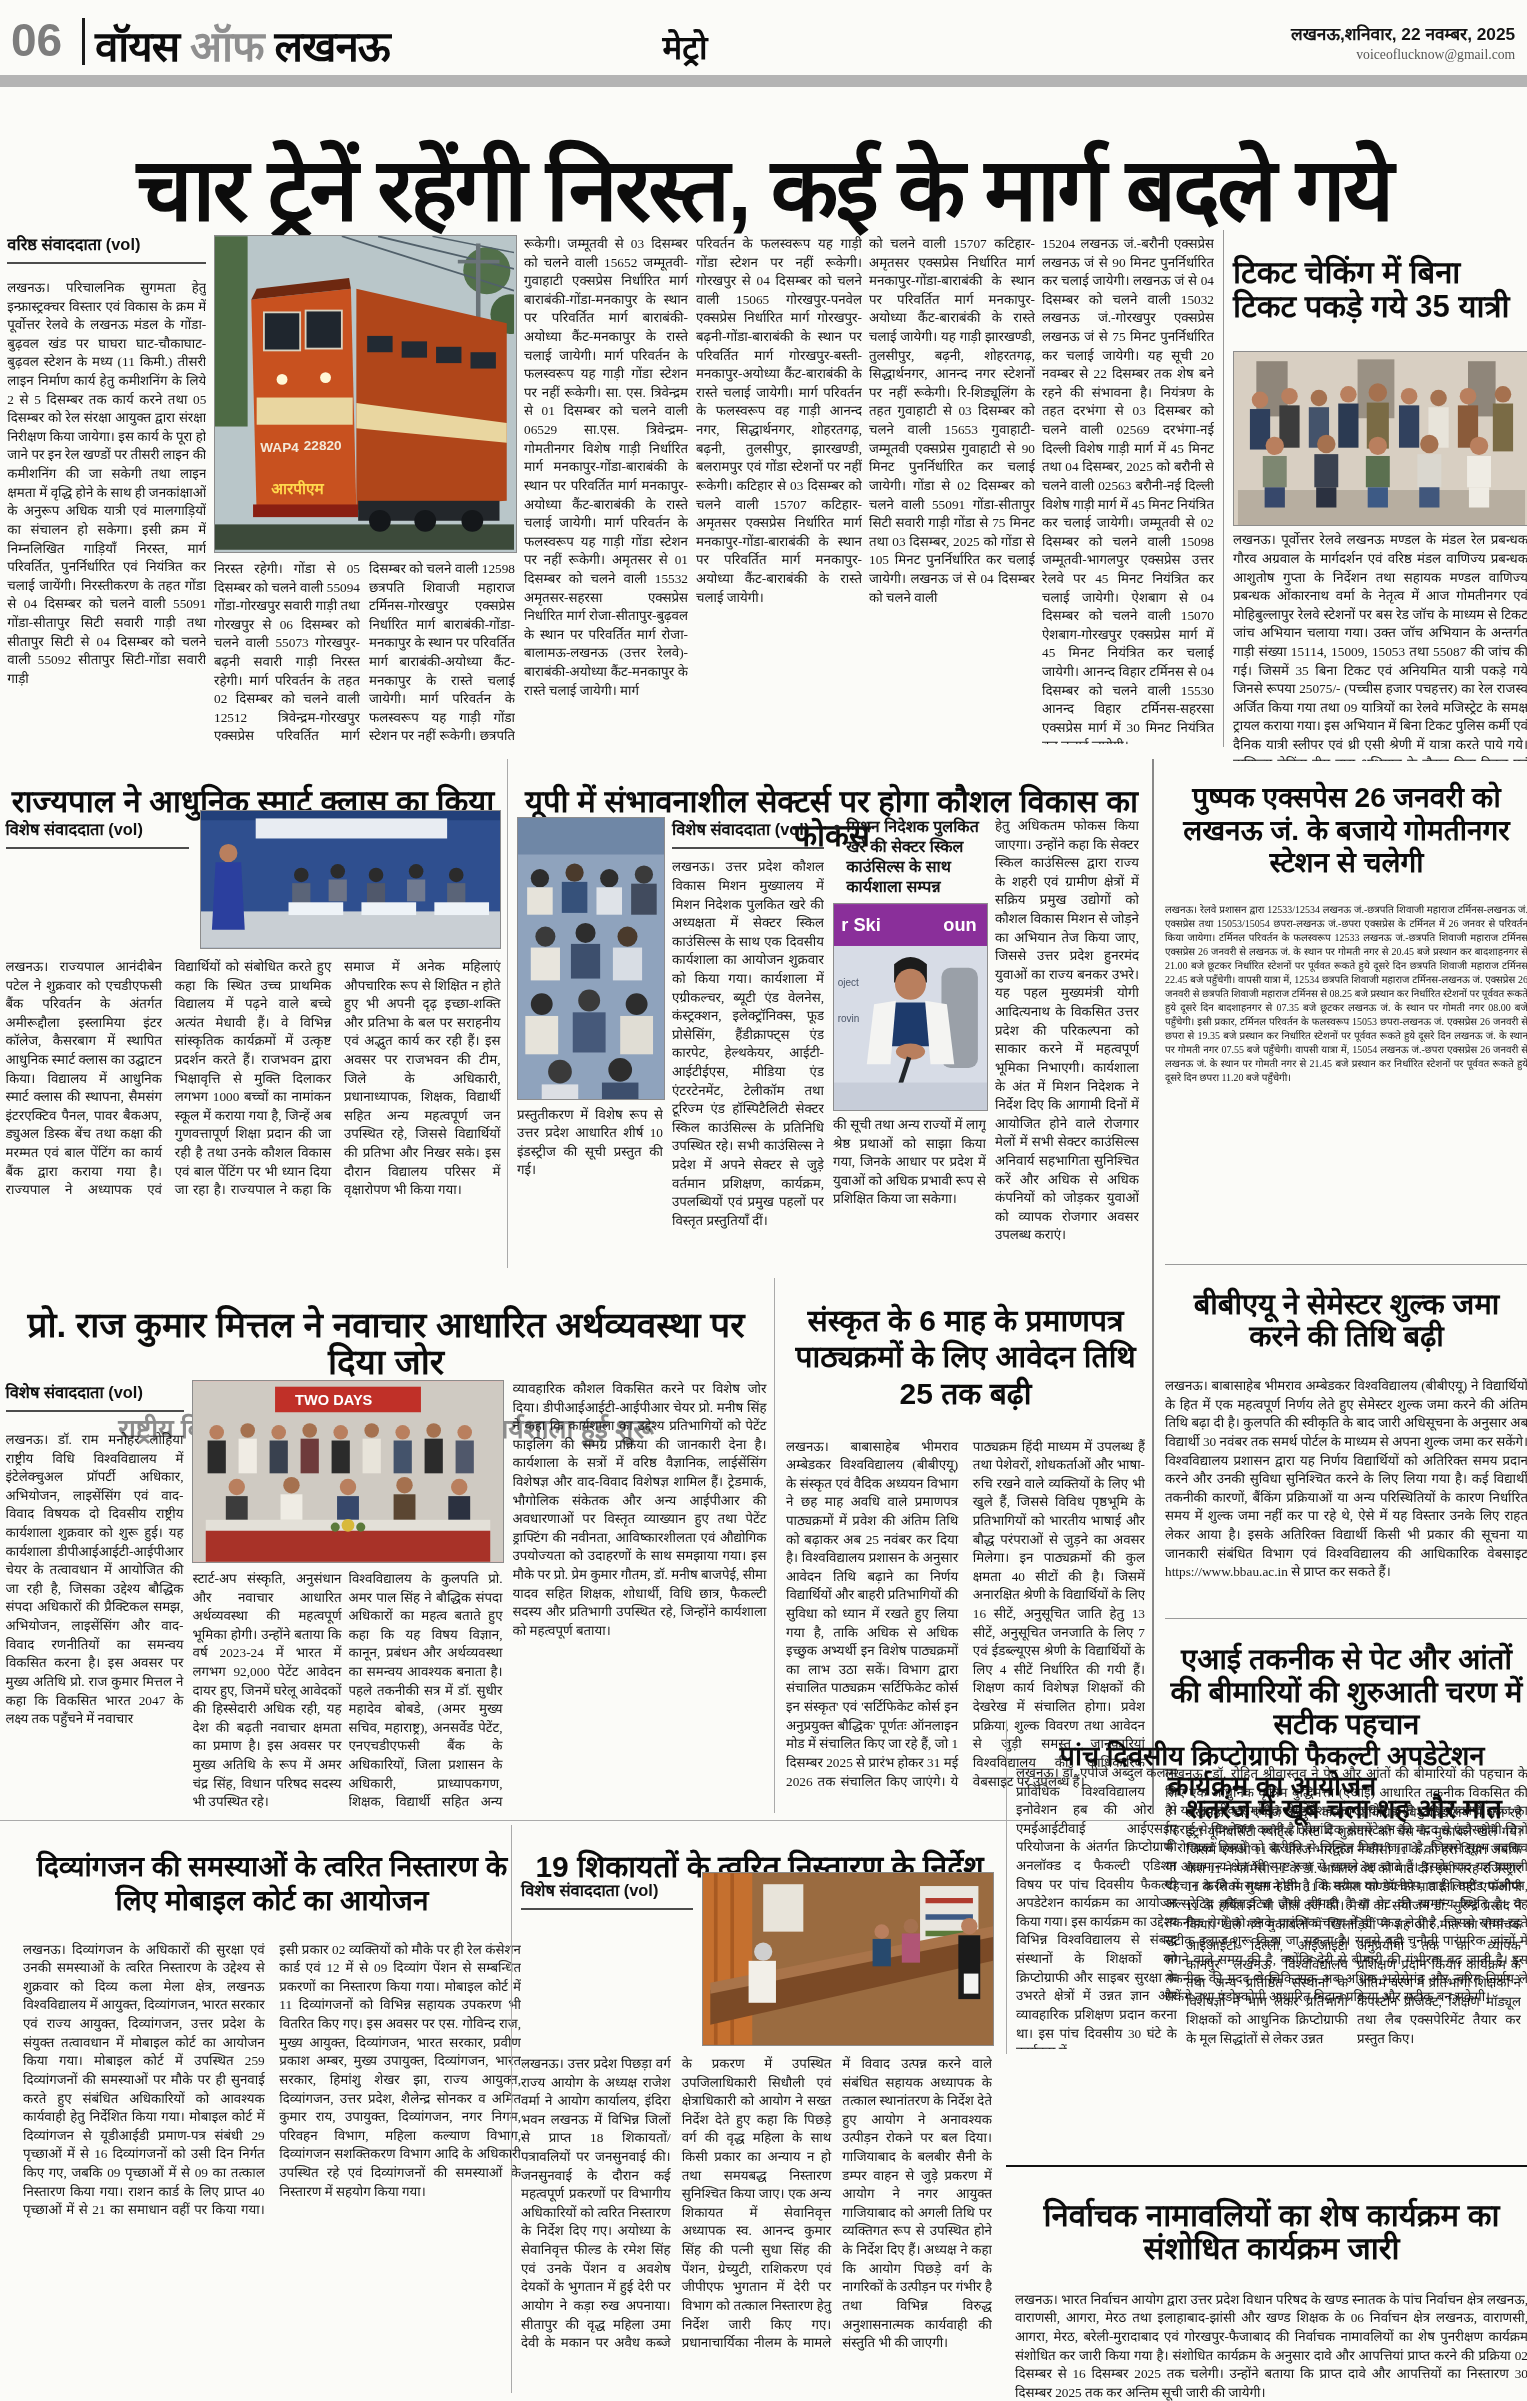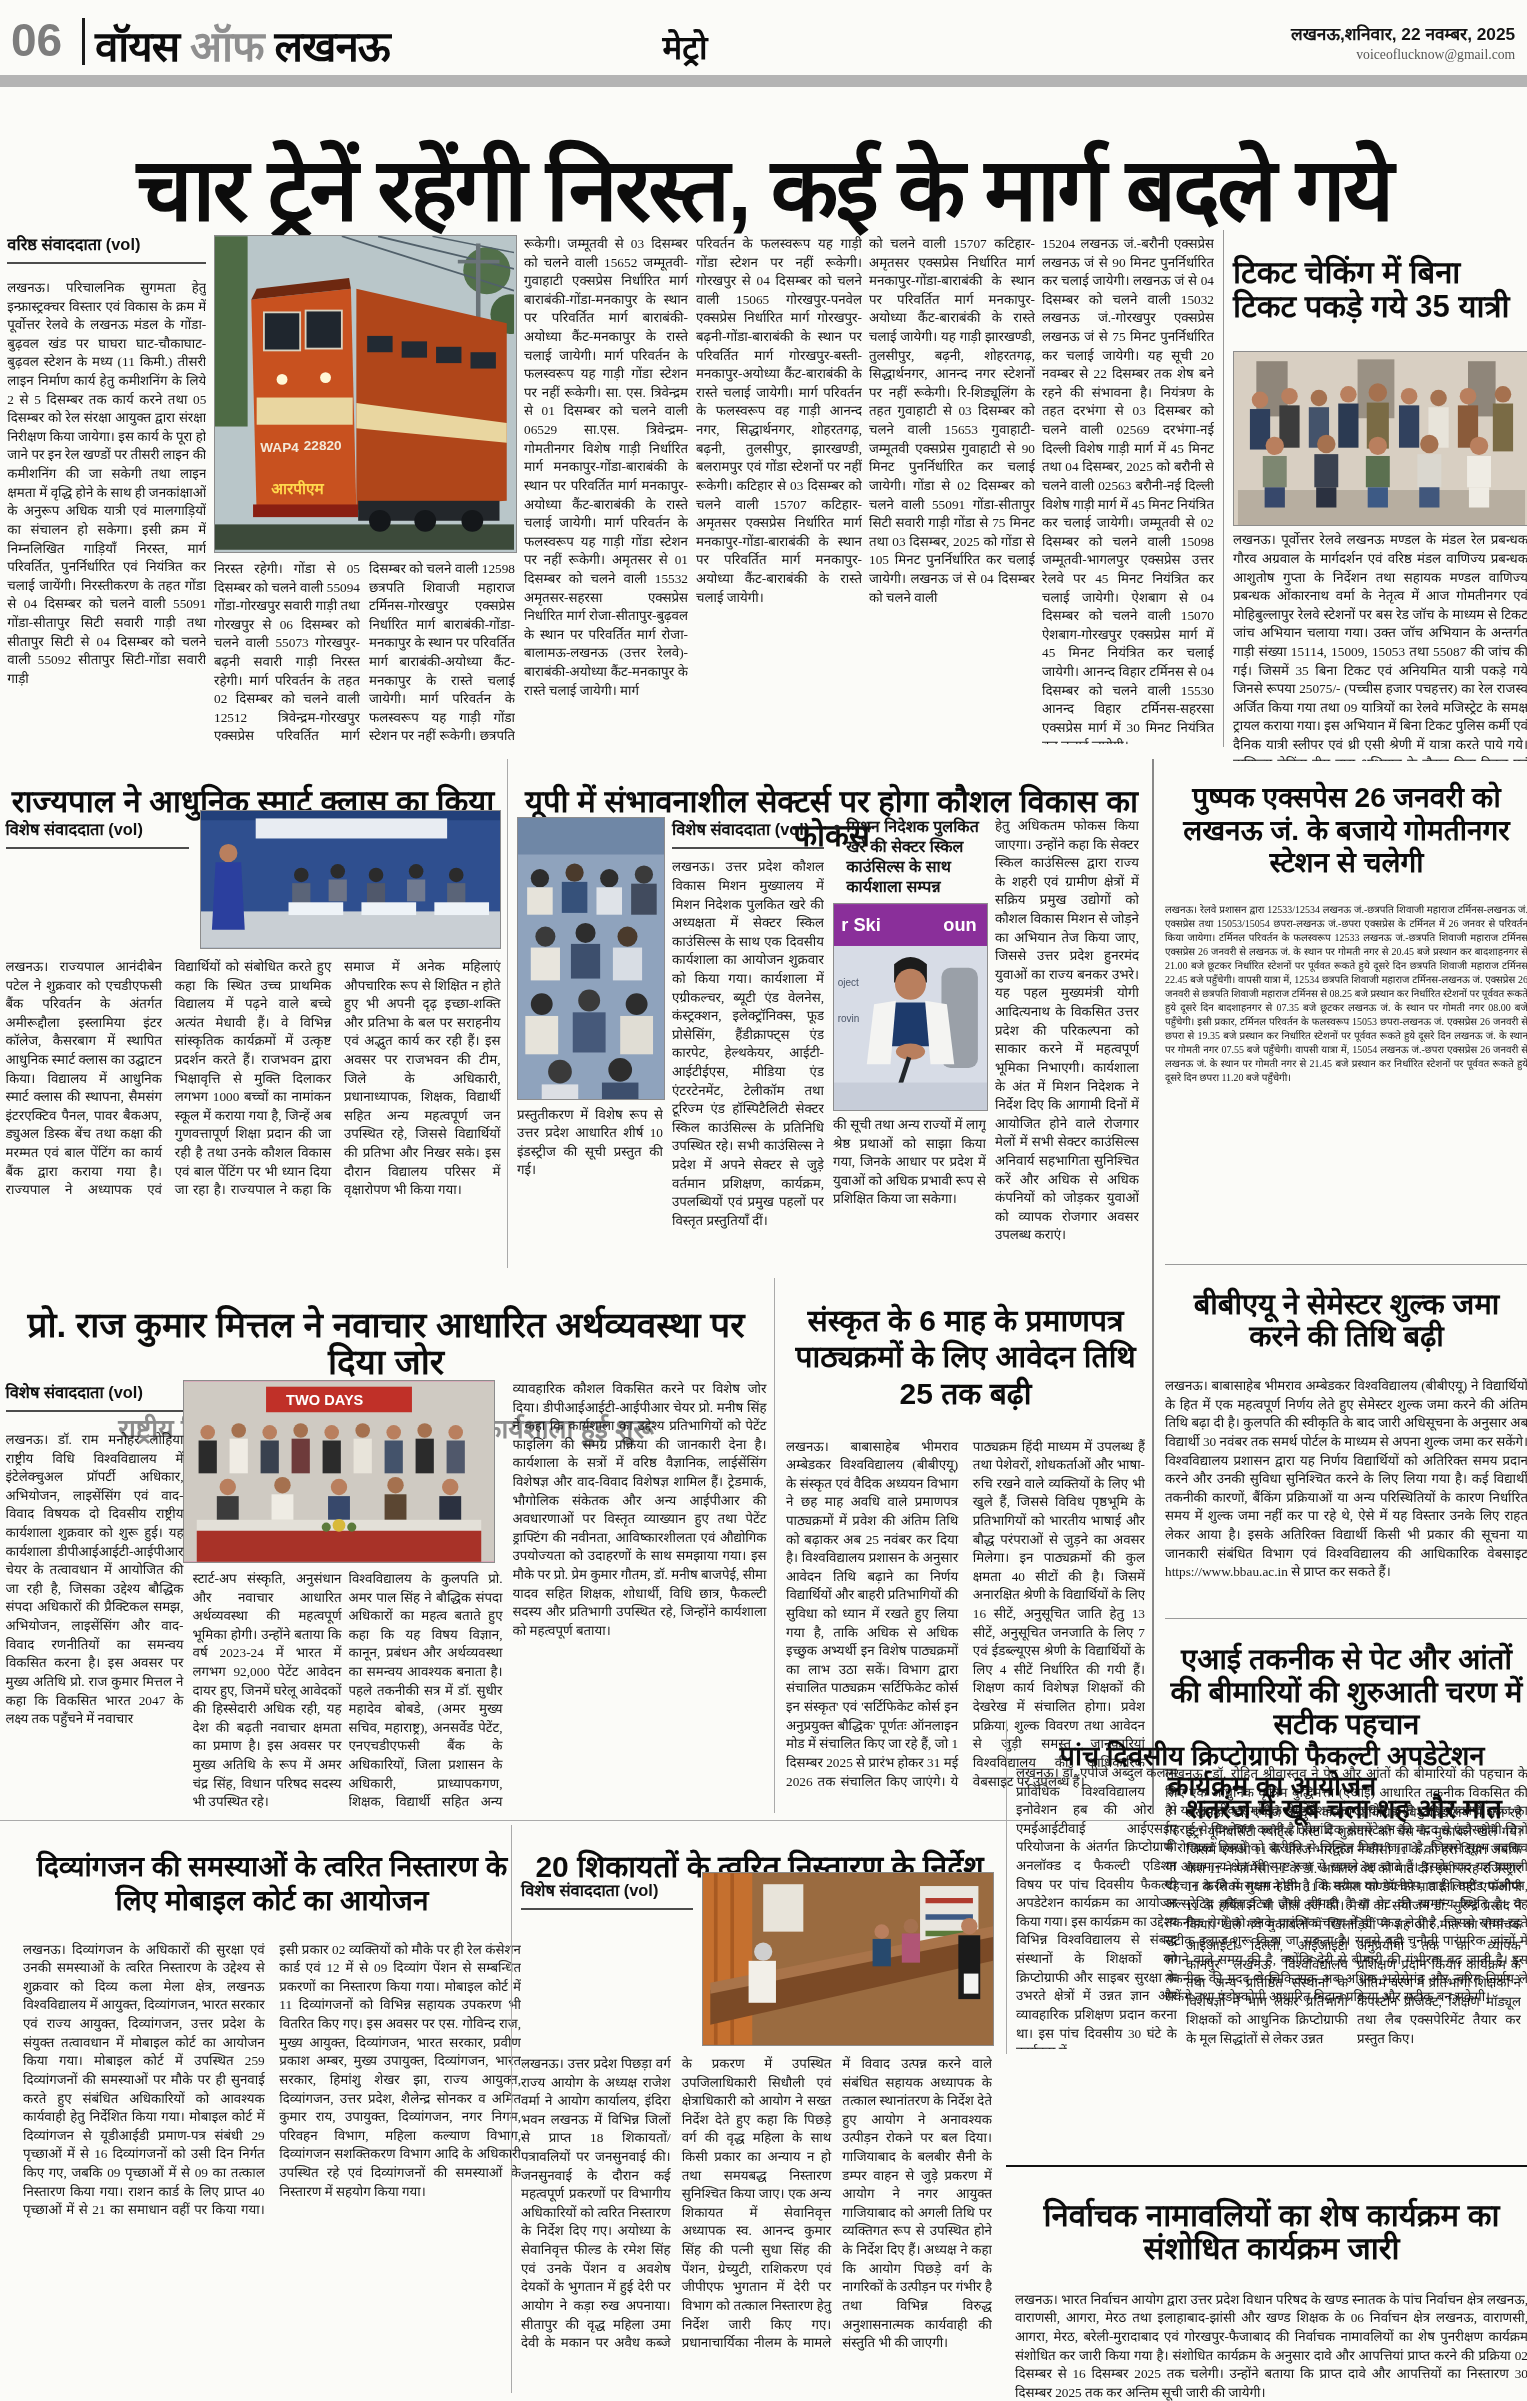--- a/index.html
+++ b/index.html
@@ -67,21 +67,21 @@
   #bbau-body{height:234px;margin-top:3.7px;}
   #ai-head{font-size:29px;text-align:center;line-height:1.12;}
   #ai-body{height:267px;margin-top:3.7px;}
   
   #mittal{left:5.5px;top:1278px;width:761px;height:535px;}
   #mittal-head{font-size:35px;text-align:center;line-height:1.05;}
   #mittal-sub{font-size:26.5px;text-align:center;color:#8c8c8c;font-weight:700;
               font-family:"Liberation Sans",sans-serif;margin-top:3.7px;}
   #mittal-wrap{position:absolute;left:0;top:102px;width:761px;height:429px;}
   #mittal-byline{position:absolute;left:0;top:0;width:178px;}
-  #mittal-photo{position:absolute;left:177px;top:0;width:310px;height:181px;border:0.9px solid #8c8c8c;background:#ec4899;}
+  #mittal-photo{position:absolute;left:186px;top:0;width:310px;height:181px;border:0.9px solid #8c8c8c;background:#fca5a5;}
   #mittal-c1{position:absolute;left:0;top:51px;width:178px;height:378px;}
   #mittal-c2{position:absolute;left:187px;top:190px;width:149px;height:239px;}
   #mittal-c3{position:absolute;left:343px;top:190px;width:154px;height:239px;}
   #mittal-c4{position:absolute;left:507px;top:0;width:254px;height:429px;}
   #sanskrit{left:774px;top:1278px;width:371px;height:535px;border-left:0.9px solid #aaa;padding-left:11px;box-sizing:border-box;}
   #sanskrit-head{font-size:30px;line-height:1.22;text-align:center;}
   #sanskrit-body{height:422px;column-count:2;column-gap:14.6px;margin-top:7.3px;}
   
   #bottom-rule{top:1820px;left:0;right:0;border-top:0.9px solid #aaa;}
   #divyang{left:23px;top:1827px;width:498px;height:564px;}
@@ -395,21 +395,21 @@
   </section>
 
   <div class="abs" id="bottom-rule"></div>
 
   <section class="abs" id="divyang">
     <h2 class="hd" id="divyang-head">दिव्यांगजन की समस्याओं के त्वरित निस्तारण के लिए मोबाइल कोर्ट का आयोजन</h2>
     <div class="bt" id="divyang-body">लखनऊ। दिव्यांगजन के अधिकारों की सुरक्षा एवं उनकी समस्याओं के त्वरित निस्तारण के उद्देश्य से शुक्रवार को दिव्य कला मेला क्षेत्र, लखनऊ विश्वविद्यालय में आयुक्त, दिव्यांगजन, भारत सरकार एवं राज्य आयुक्त, दिव्यांगजन, उत्तर प्रदेश के संयुक्त तत्वावधान में मोबाइल कोर्ट का आयोजन किया गया। मोबाइल कोर्ट में उपस्थित 259 दिव्यांगजनों की समस्याओं पर मौके पर ही सुनवाई करते हुए संबंधित अधिकारियों को आवश्यक कार्यवाही हेतु निर्देशित किया गया। मोबाइल कोर्ट में दिव्यांगजन से यूडीआईडी प्रमाण-पत्र संबंधी 29 पृच्छाओं में से 16 दिव्यांगजनों को उसी दिन निर्गत किए गए, जबकि 09 पृच्छाओं में से 09 का तत्काल निस्तारण किया गया। राशन कार्ड के लिए प्राप्त 40 पृच्छाओं में से 21 का समाधान वहीं पर किया गया। इसी प्रकार 02 व्यक्तियों को मौके पर ही रेल कंसेशन कार्ड एवं 12 में से 09 दिव्यांग पेंशन से सम्बन्धित प्रकरणों का निस्तारण किया गया। मोबाइल कोर्ट में 11 दिव्यांगजनों को विभिन्न सहायक उपकरण भी वितरित किए गए। इस अवसर पर एस. गोविन्द राज, मुख्य आयुक्त, दिव्यांगजन, भारत सरकार, प्रवीण प्रकाश अम्बर, मुख्य उपायुक्त, दिव्यांगजन, भारत सरकार, हिमांशु शेखर झा, राज्य आयुक्त, दिव्यांगजन, उत्तर प्रदेश, शैलेन्द्र सोनकर व अमित कुमार राय, उपायुक्त, दिव्यांगजन, नगर निगम, परिवहन विभाग, महिला कल्याण विभाग, दिव्यांगजन सशक्तिकरण विभाग आदि के अधिकारी उपस्थित रहे एवं दिव्यांगजनों की समस्याओं के निस्तारण में सहयोग किया गया।</div>
   </section>
 
   <section class="abs" id="complaints">
-    <h2 class="hd" id="complaints-head">20 शिकायतों के त्वरित निस्तारण के निर्देश</h2>
+    <h2 class="hd" id="complaints-head">19 शिकायतों के त्वरित निस्तारण के निर्देश</h2>
     <div class="byl" id="complaints-byline">विशेष संवाददाता (vol)</div>
     <div id="hearing-photo">
       <svg viewBox="0 0 318 188" width="100%" height="100%">
         <rect width="318" height="188" fill="#9a6b40"></rect>
         <rect x="0" y="0" width="54" height="188" fill="#c5702f"></rect>
         <line x1="14" y1="0" x2="14" y2="188" stroke="#a85a22" stroke-width="4"></line>
         <line x1="32" y1="0" x2="32" y2="188" stroke="#a85a22" stroke-width="4"></line>
         <rect x="66" y="12" width="44" height="52" fill="#e8e4da"></rect>
         <rect x="238" y="14" width="64" height="76" fill="#e9e6df"></rect>
         <line x1="244" y1="30" x2="296" y2="30" stroke="#b03a2e" stroke-width="6"></line>

